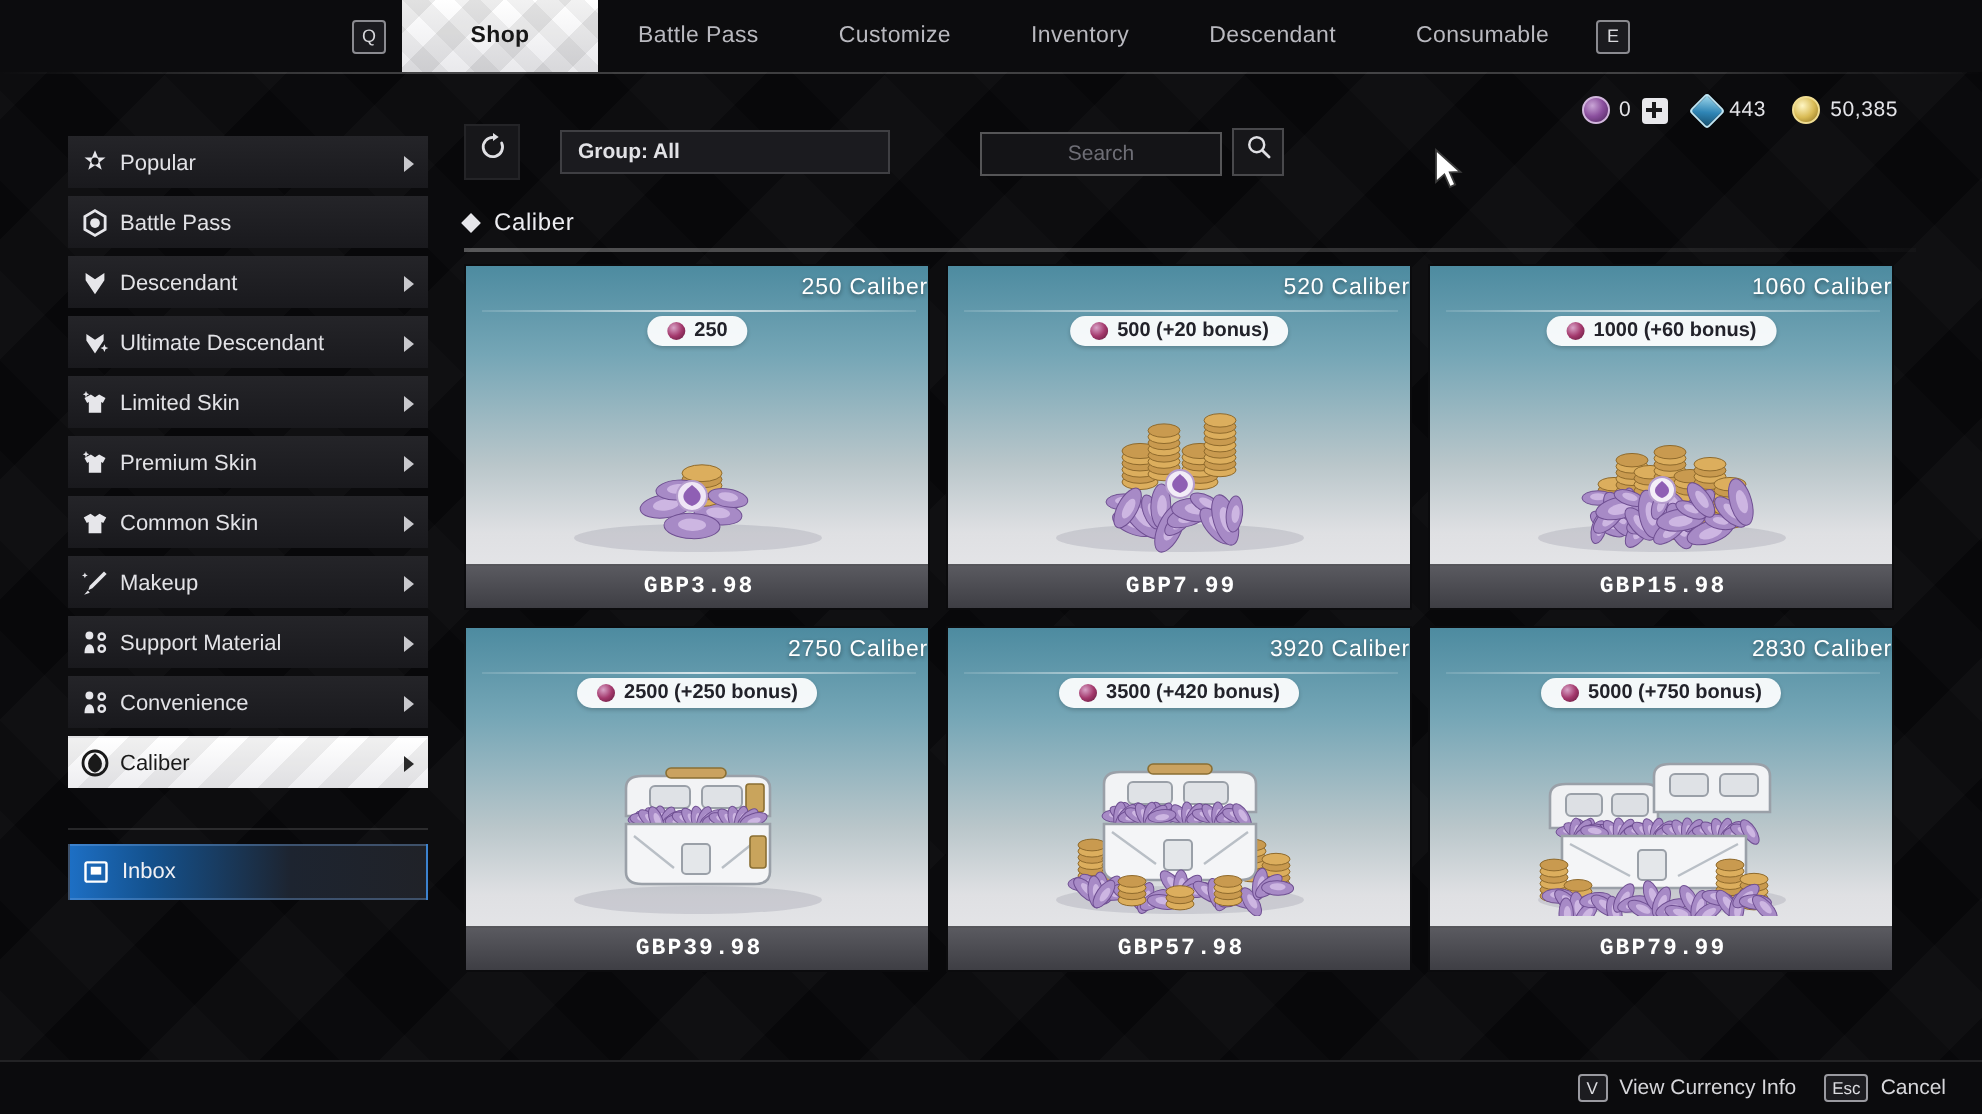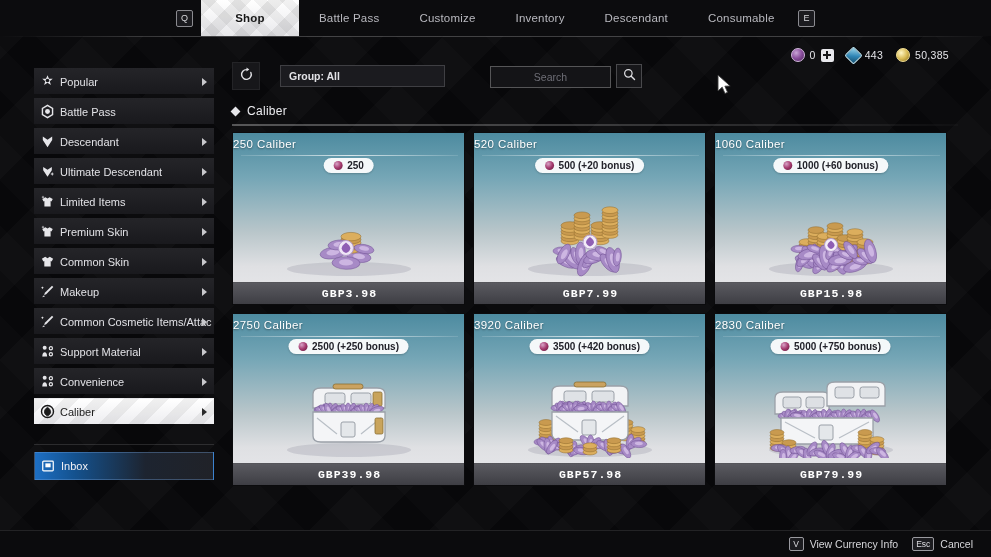--- a/index.html
+++ b/index.html
@@ -146,21 +146,21 @@
   }
 
   
   .grid { margin-top:6px; display:grid; grid-template-columns:repeat(3, 233px); gap:8px 8px; }
   .card {
     width:233px; height:173px; position:relative; overflow:hidden;
     background:linear-gradient(180deg, #4d8ba0 0%, #75a6b6 26%, #b9c6ca 58%, #dfe0e3 78%, #e9e9ec 100%);
     border:1px solid #0b0b0d;
   }
   .card-title {
-    position:absolute; top:5px; left:0; width:100%; text-align:left;
+    position:absolute; top:5px; left:0; width:100%; text-align:right;
     font-size:11.5px; color:#ffffff; letter-spacing:0.4px;
     text-shadow:0 1px 2px rgba(0,0,0,0.45);
   }
   .card-title-rule {
     position:absolute; top:22px; left:8px; width:217px; height:1px;
     background:linear-gradient(to right, rgba(255,255,255,0.12), rgba(255,255,255,0.75), rgba(255,255,255,0.12));
   }
   .pill {
     position:absolute; top:25px; left:50%; transform:translateX(-50%);
     height:15px; padding:0 10px; border-radius:8px;
@@ -289,21 +289,21 @@
           <span class="lbl">Ultimate Descendant</span>
           <span class="arrow"></span>
         </div>
         <div class="side-item">
           <span class="ico">
             <svg width="15" height="15" viewBox="0 0 16 16">
               <path d="M5.8 3.4 L8 4.9 L10.2 3.4 L13.6 5.3 L12.2 8 L11.3 7.5 L11.3 13.2 L4.7 13.2 L4.7 7.5 L3.8 8 L2.4 5.3 Z" fill="#e6e6ea"></path>
               <path d="M3.2 1.6 l0.5 1.2 1.2 0.5 -1.2 0.5 -0.5 1.2 -0.5 -1.2 -1.2 -0.5 1.2 -0.5 Z" fill="#e6e6ea"></path>
             </svg>
           </span>
-          <span class="lbl">Limited Items</span>
+          <span class="lbl">Limited Skin</span>
           <span class="arrow"></span>
         </div>
         <div class="side-item">
           <span class="ico">
             <svg width="15" height="15" viewBox="0 0 16 16">
               <path d="M5.8 3.4 L8 4.9 L10.2 3.4 L13.6 5.3 L12.2 8 L11.3 7.5 L11.3 13.2 L4.7 13.2 L4.7 7.5 L3.8 8 L2.4 5.3 Z" fill="#e6e6ea"></path>
               <path d="M3.2 1.6 l0.5 1.2 1.2 0.5 -1.2 0.5 -0.5 1.2 -0.5 -1.2 -1.2 -0.5 1.2 -0.5 Z" fill="#e6e6ea"></path>
             </svg>
           </span>
           <span class="lbl">Premium Skin</span>
@@ -320,31 +320,20 @@
         </div>
         <div class="side-item">
           <span class="ico">
             <svg width="15" height="15" viewBox="0 0 16 16">
               <path d="M12.8 1.8 L14.2 3.2 L6.6 10.8 L4.4 11.8 L5.2 9.4 Z" fill="#e6e6ea"></path>
               <path d="M4.2 12 L2.2 14.2 L5.2 13.2 Z" fill="#e6e6ea"></path>
               <path d="M2.6 2.4 l0.45 1.1 1.1 0.45 -1.1 0.45 -0.45 1.1 -0.45 -1.1 -1.1 -0.45 1.1 -0.45 Z" fill="#e6e6ea"></path>
             </svg>
           </span>
           <span class="lbl">Makeup</span>
-          <span class="arrow"></span>
-        </div>
-        <div class="side-item">
-          <span class="ico">
-            <svg width="15" height="15" viewBox="0 0 16 16">
-              <path d="M12.8 1.8 L14.2 3.2 L6.6 10.8 L4.4 11.8 L5.2 9.4 Z" fill="#e6e6ea"></path>
-              <path d="M4.2 12 L2.2 14.2 L5.2 13.2 Z" fill="#e6e6ea"></path>
-              <path d="M2.6 2.4 l0.45 1.1 1.1 0.45 -1.1 0.45 -0.45 1.1 -0.45 -1.1 -1.1 -0.45 1.1 -0.45 Z" fill="#e6e6ea"></path>
-            </svg>
-          </span>
-          <span class="lbl">Common Cosmetic Items/Attac</span>
           <span class="arrow"></span>
         </div>
         <div class="side-item">
           <span class="ico">
             <svg width="15" height="15" viewBox="0 0 16 16">
               <circle cx="5" cy="4" r="2.1" fill="#e6e6ea"></circle>
               <path d="M2.4 13.4 C2.4 10.3 3.6 8.7 5 8.7 C6.4 8.7 7.6 10.3 7.6 13.4 Z" fill="#e6e6ea"></path>
               <circle cx="11.6" cy="4.6" r="1.7" fill="none" stroke="#e6e6ea" stroke-width="1.3"></circle>
               <circle cx="11.6" cy="11" r="1.7" fill="none" stroke="#e6e6ea" stroke-width="1.3"></circle>
             </svg>

